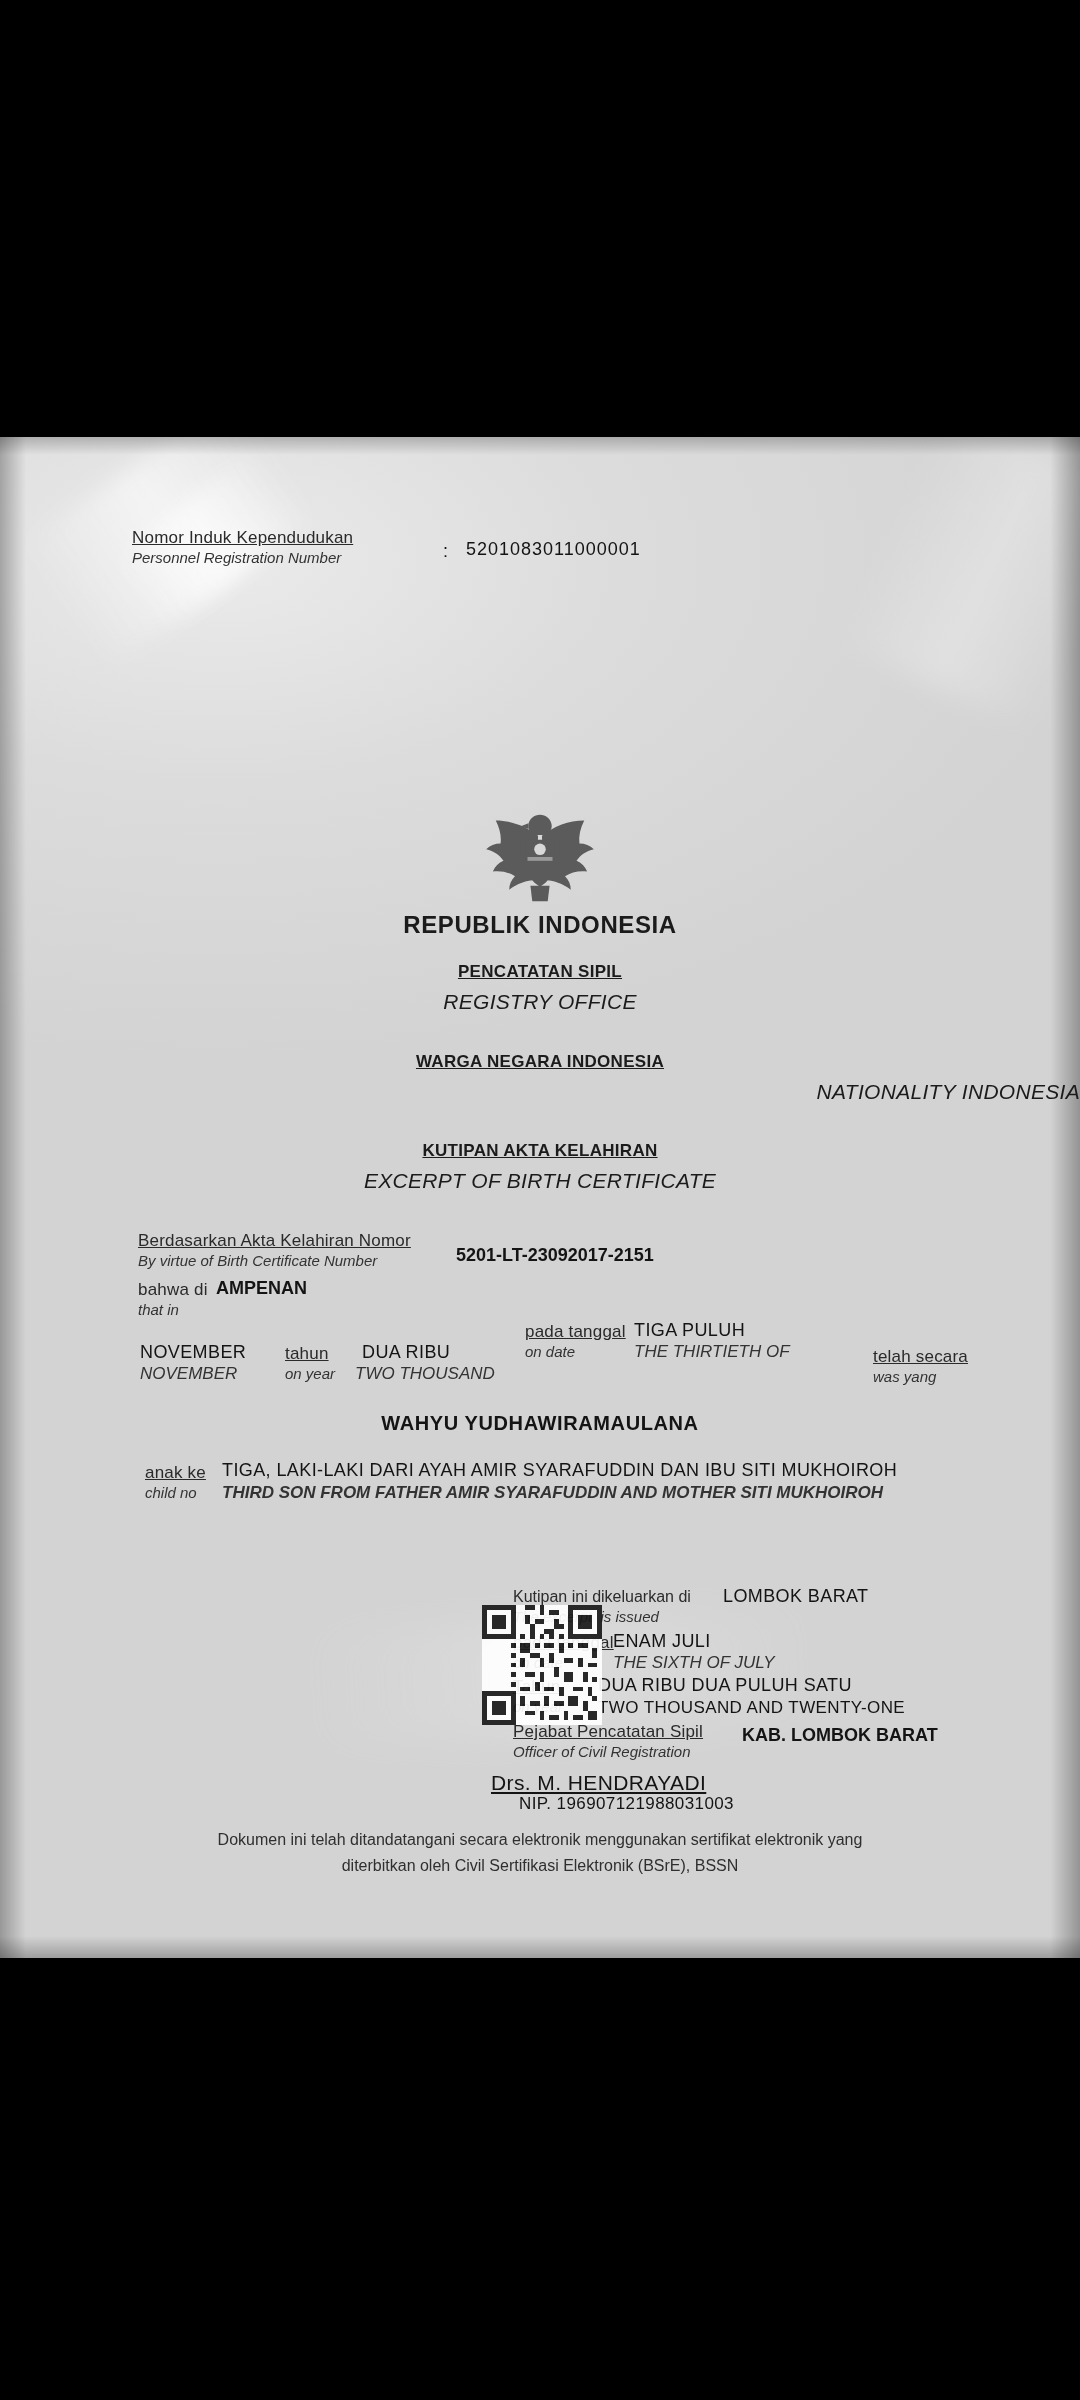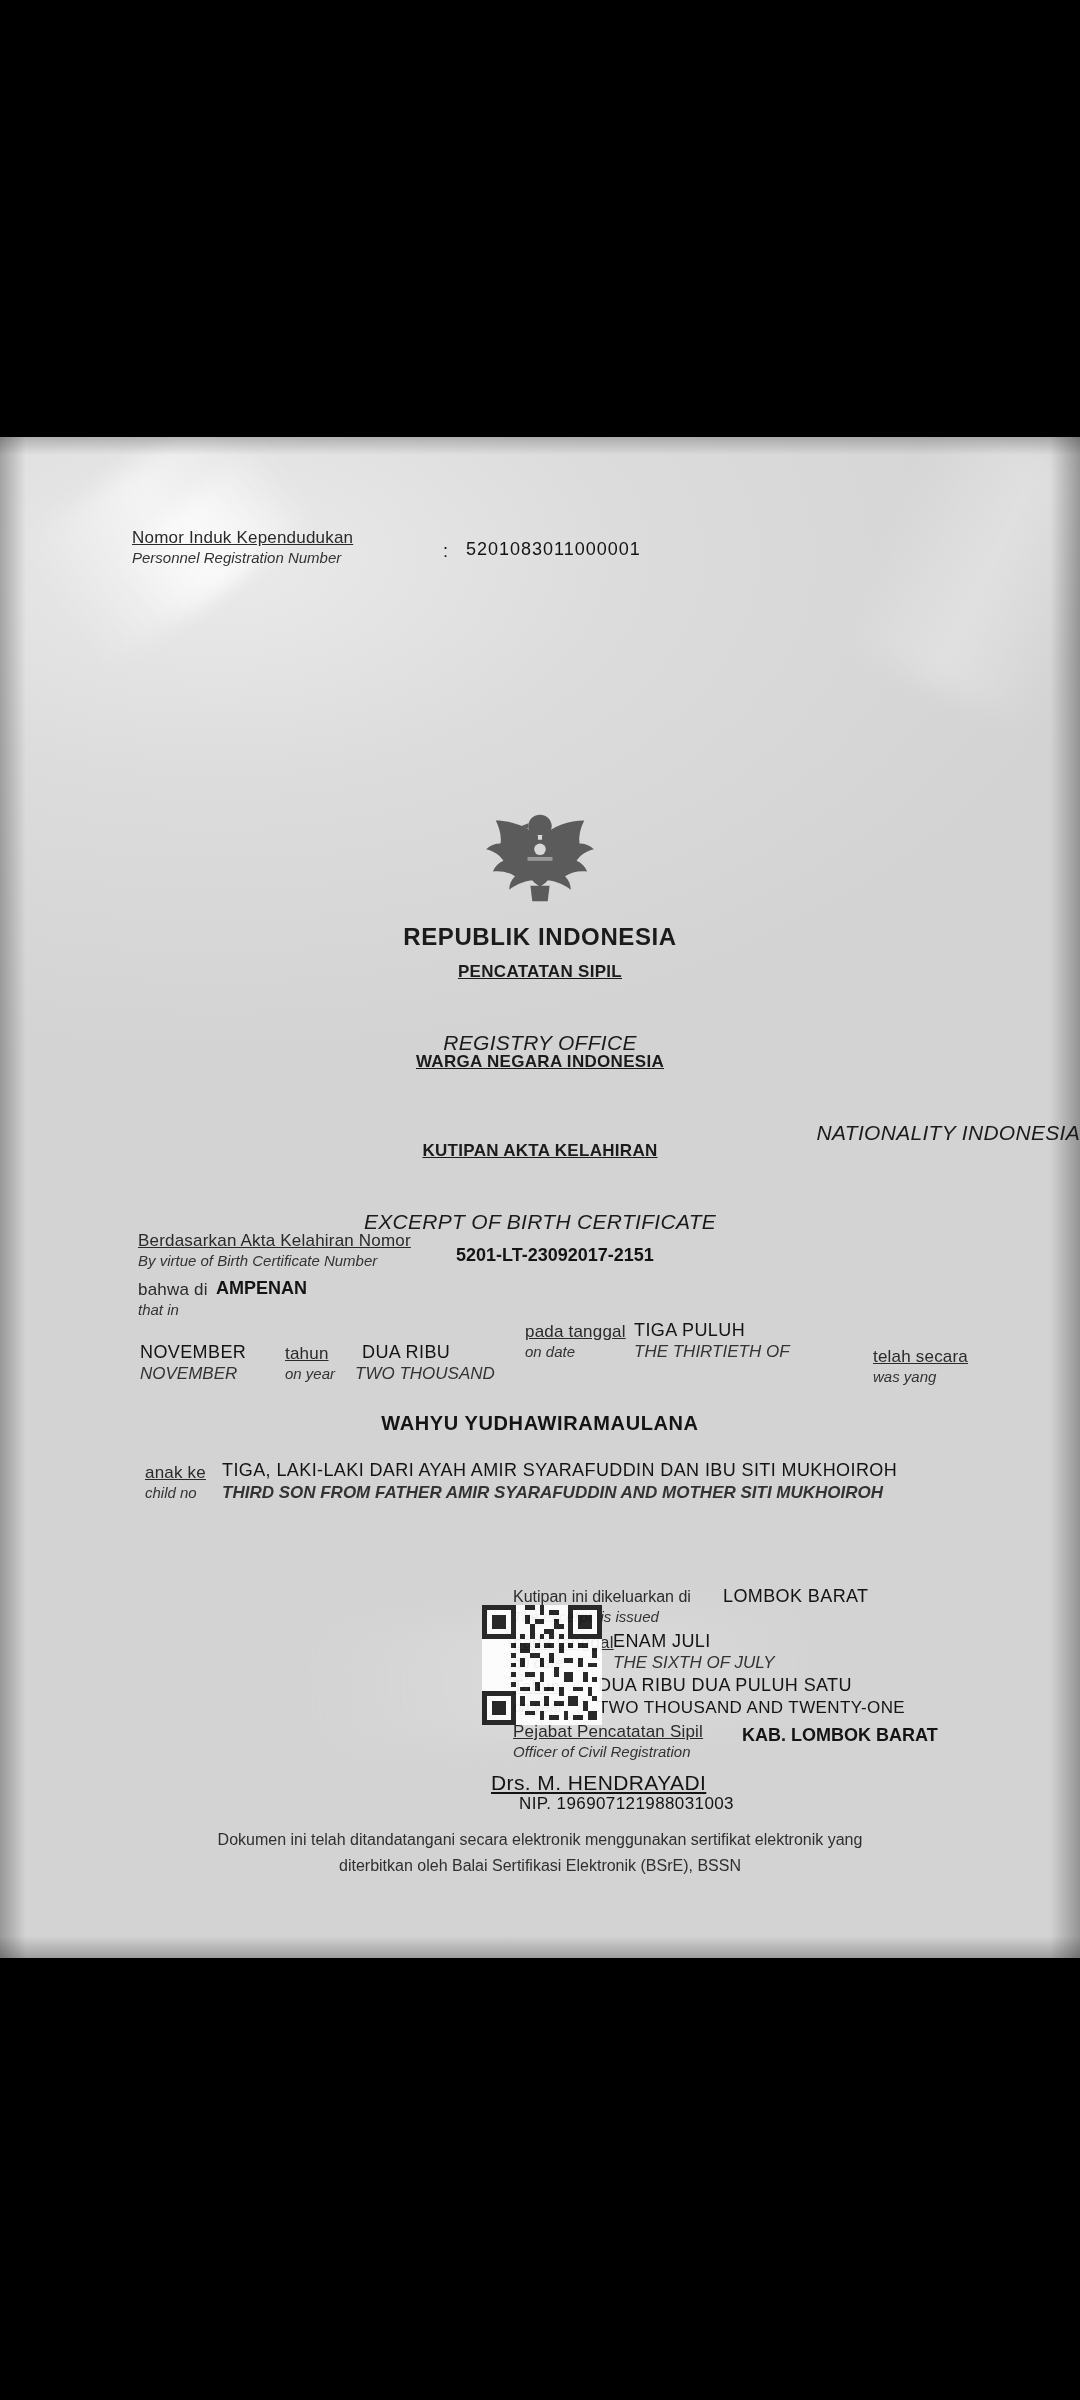--- a/index.html
+++ b/index.html
@@ -69,22 +69,22 @@
     height: 1521px;
     color: #1b1b1b;
   }
   .abs { position: absolute; white-space: pre; }
 
   .lbl-id      { font-size: 17px; letter-spacing: .2px; text-decoration: underline; color:#2a2a2a; }
   .lbl-en      { font-size: 15px; font-style: italic; color: #333; }
   .val         { font-size: 18px; letter-spacing: .4px; color:#141414; }
   .val-b       { font-size: 18px; font-weight: bold; color:#141414; }
   .big-id      { font-size: 17px; font-weight: bold; text-decoration: underline; letter-spacing:.3px; }
-  .big-en      { font-size: 21px; font-style: italic; letter-spacing:.3px;margin-top:41px; }
-  .country     { font-size: 24px; font-weight: bold; letter-spacing: .6px; margin-top: 12px; }
+  .big-en      { font-size: 21px; font-style: italic; letter-spacing:.3px; }
+  .country     { font-size: 24px; font-weight: bold; letter-spacing: .6px; }
   .smallnote   { font-size: 16px; color: #2c2c2c; }
 
   
   #emblem {
     position: absolute;
     left: 482px;
     top: 370px;
     width: 116px;
     height: 100px;
     opacity: .88;
@@ -293,18 +293,18 @@
           <rect x="19" y="23" width="2" height="1"></rect>
             <rect x="22" y="22" width="2" height="2"></rect>
         </g>
       </svg>
 
       <div class="abs val u" style="left:491px; top:1334px; font-size:21px;">Drs. M. HENDRAYADI</div>
       <div class="abs val" style="left:519px; top:1357px; font-size:17px;">NIP. 196907121988031003</div>
 
       <div class="footer">
         <div>Dokumen ini telah ditandatangani secara elektronik menggunakan sertifikat elektronik yang</div>
-        <div>diterbitkan oleh Balai Sertifikasi Elektronik (BSrE), BSSN</div>
+        <div>diterbitkan oleh Civil Sertifikasi Elektronik (BSrE), BSSN</div>
       </div>
 
     </div>
   </div>
 </div>
 
 </body></html>

